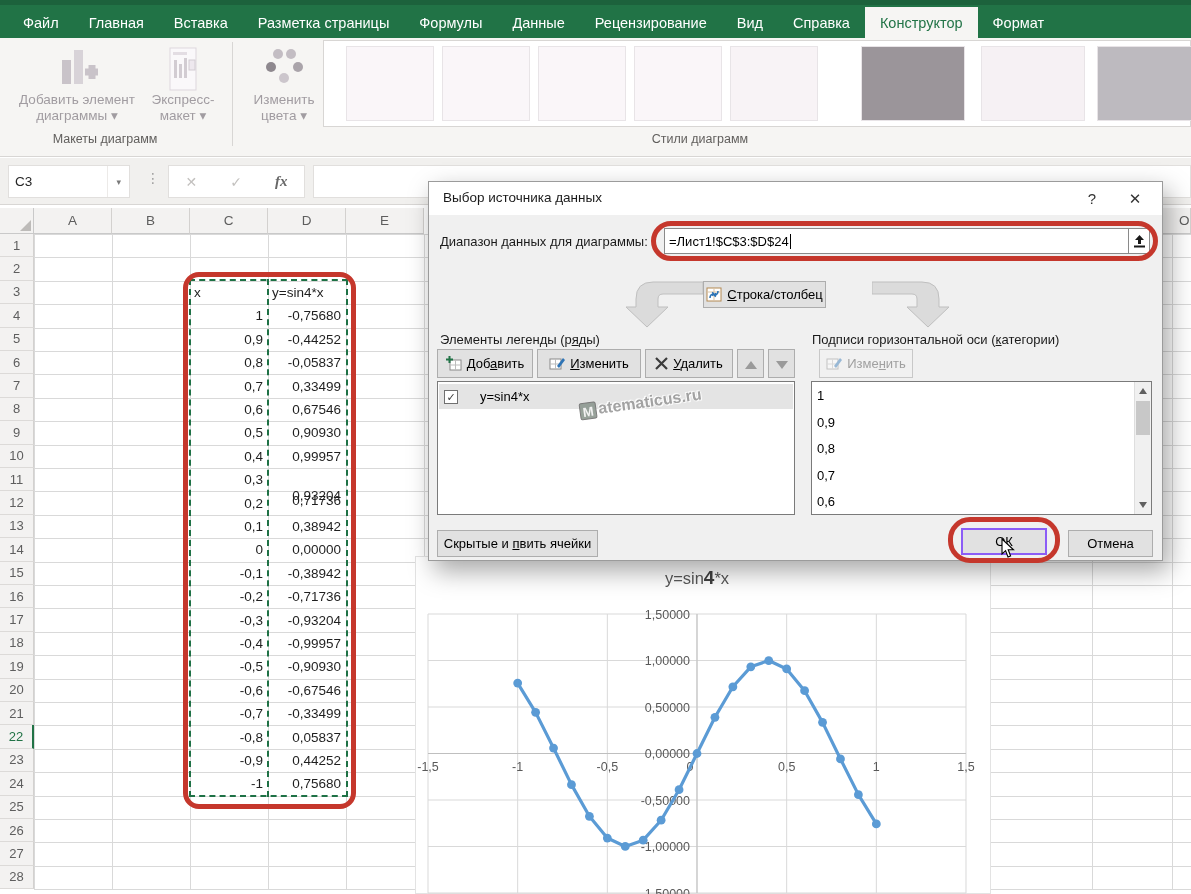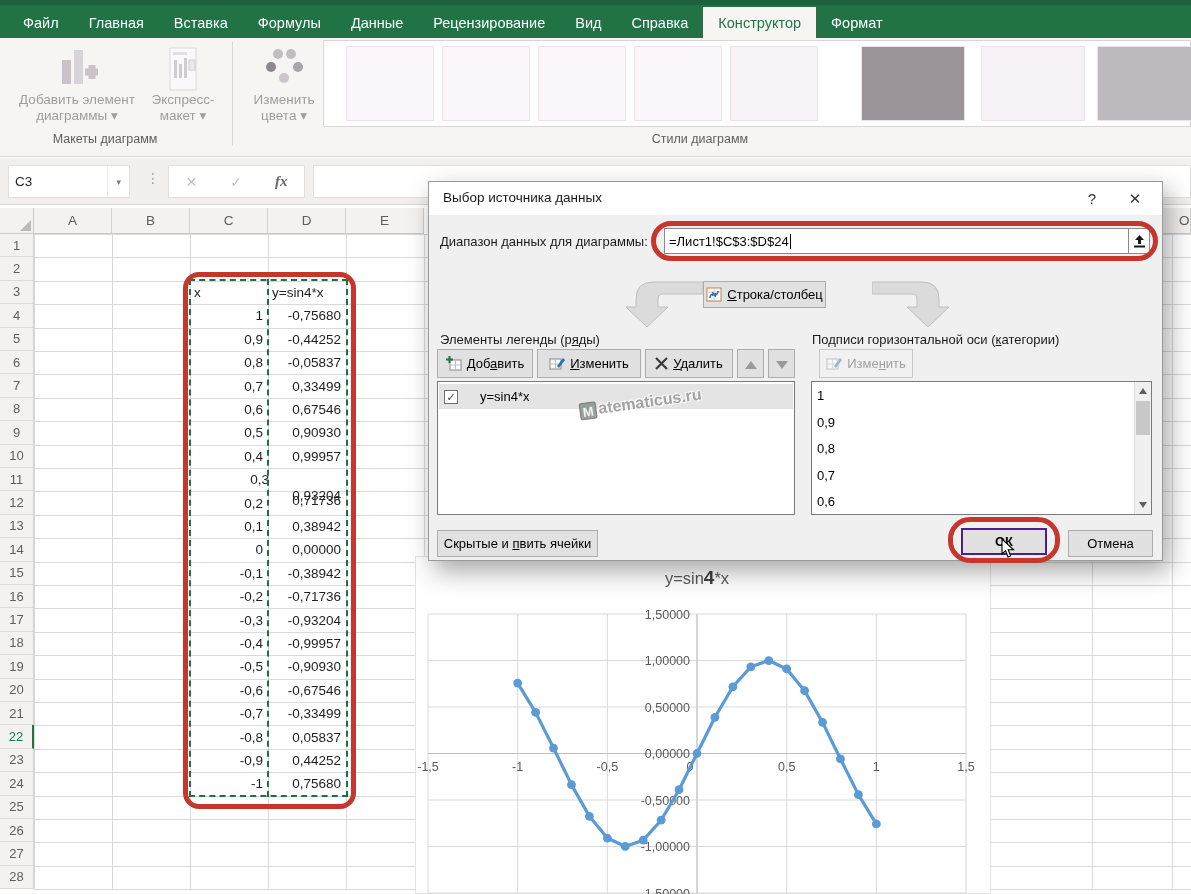--- a/index.html
+++ b/index.html
@@ -70,35 +70,36 @@
   .axis-item { position:absolute; left:5px; font-size:13px; color:#000; }
   #axis-scroll { position:absolute; right:0; top:0; width:17px; height:100%; background:#f0f0f0; border-left:1px solid #dedede; }
   .sarrow { position:absolute; left:4px; width:0; height:0; }
   .sarrow.up { top:6px; border-left:4px solid transparent; border-right:4px solid transparent; border-bottom:6px solid #606060; }
   .sarrow.dn { bottom:6px; border-left:4px solid transparent; border-right:4px solid transparent; border-top:6px solid #606060; }
   #sthumb { position:absolute; left:1px; top:19px; width:14px; height:34px; background:#c8c8c8; }
   .tribtn { position:absolute; width:27px; height:29px; background:#e1e1e1; border:1px solid #adadad; }
   .tribtn i { position:absolute; left:7px; width:0; height:0; }
   .tri-up { top:11px; border-left:6px solid transparent; border-right:6px solid transparent; border-bottom:8px solid #9a9a9a; }
   .tri-dn { top:11px; border-left:6px solid transparent; border-right:6px solid transparent; border-top:8px solid #9a9a9a; }
-  #ok-btn { border:2px solid #4c1d95;font-weight:bold; }
+  #ok-btn { border:2px solid #8b5cf6; }
   #watermark { position:absolute; left:150px; top:212px; transform:rotate(-8deg); display:flex; align-items:center; gap:2px; opacity:.9; z-index:2; }
   #watermark .m { width:17px; height:17px; background:#8d9890; border:1px solid #6f6f6f; color:#f2f2f2; font-weight:bold; font-size:13px; text-align:center; line-height:17px; border-radius:2px; }
   #watermark .t { font-size:16px; font-weight:bold; color:#9b9b9b; text-shadow:0 0 2px #fff,0 0 2px #fff,1px 1px 0 #fff,-1px -1px 0 #fff; }
   #cursor { z-index:40; }
 </style>
 </head>
 <body>
 
 <div class="abs" id="tabbar">
   <div class="topstrip"></div>
   <div id="tabs">
       <div class="rtab">Файл</div>
       <div class="rtab">Главная</div>
       <div class="rtab">Вставка</div>
+      <div class="rtab">Разметка страницы</div>
       <div class="rtab">Формулы</div>
       <div class="rtab">Данные</div>
       <div class="rtab">Рецензирование</div>
       <div class="rtab">Вид</div>
       <div class="rtab">Справка</div>
       <div class="rtab active">Конструктор</div>
       <div class="rtab">Формат</div>
     </div>
 </div>
 
@@ -255,21 +256,21 @@
       <div class="cell num" style="left: 190px; width: 78px; top: 143px; height: 23.4px;">0,8</div>
       <div class="cell num" style="left: 268px; width: 78px; top: 143px; height: 23.4px;">-0,05837</div>
       <div class="cell num" style="left: 190px; width: 78px; top: 166.4px; height: 23.4px;">0,7</div>
       <div class="cell num" style="left: 268px; width: 78px; top: 166.4px; height: 23.4px;">0,33499</div>
       <div class="cell num" style="left: 190px; width: 78px; top: 189.8px; height: 23.4px;">0,6</div>
       <div class="cell num" style="left: 268px; width: 78px; top: 189.8px; height: 23.4px;">0,67546</div>
       <div class="cell num" style="left: 190px; width: 78px; top: 213.2px; height: 23.4px;">0,5</div>
       <div class="cell num" style="left: 268px; width: 78px; top: 213.2px; height: 23.4px;">0,90930</div>
       <div class="cell num" style="left: 190px; width: 78px; top: 236.6px; height: 23.4px;">0,4</div>
       <div class="cell num" style="left: 268px; width: 78px; top: 236.6px; height: 23.4px;">0,99957</div>
-      <div class="cell num" style="left: 196px; width: 78px; top: 260px; height: 23.4px;">0,3</div>
+      <div class="cell num" style="left: 190px; width: 78px; top: 260px; height: 23.4px;">0,3</div>
       <div class="cell num" style="left: 268px; width: 78px; top: 260px; height: 23.4px; margin-top: 16px;">0,93204</div>
       <div class="cell num" style="left: 190px; width: 78px; top: 283.4px; height: 23.4px;">0,2</div>
       <div class="cell num" style="left: 268px; width: 78px; top: 281px; height: 23.4px;">0,71736</div>
       <div class="cell num" style="left: 190px; width: 78px; top: 306.8px; height: 23.4px;">0,1</div>
       <div class="cell num" style="left: 268px; width: 78px; top: 306.8px; height: 23.4px;">0,38942</div>
       <div class="cell num" style="left: 190px; width: 78px; top: 330.2px; height: 23.4px;">0</div>
       <div class="cell num" style="left: 268px; width: 78px; top: 330.2px; height: 23.4px;">0,00000</div>
       <div class="cell num" style="left: 190px; width: 78px; top: 353.6px; height: 23.4px;">-0,1</div>
       <div class="cell num" style="left: 268px; width: 78px; top: 353.6px; height: 23.4px;">-0,38942</div>
       <div class="cell num" style="left: 190px; width: 78px; top: 377px; height: 23.4px;">-0,2</div>

